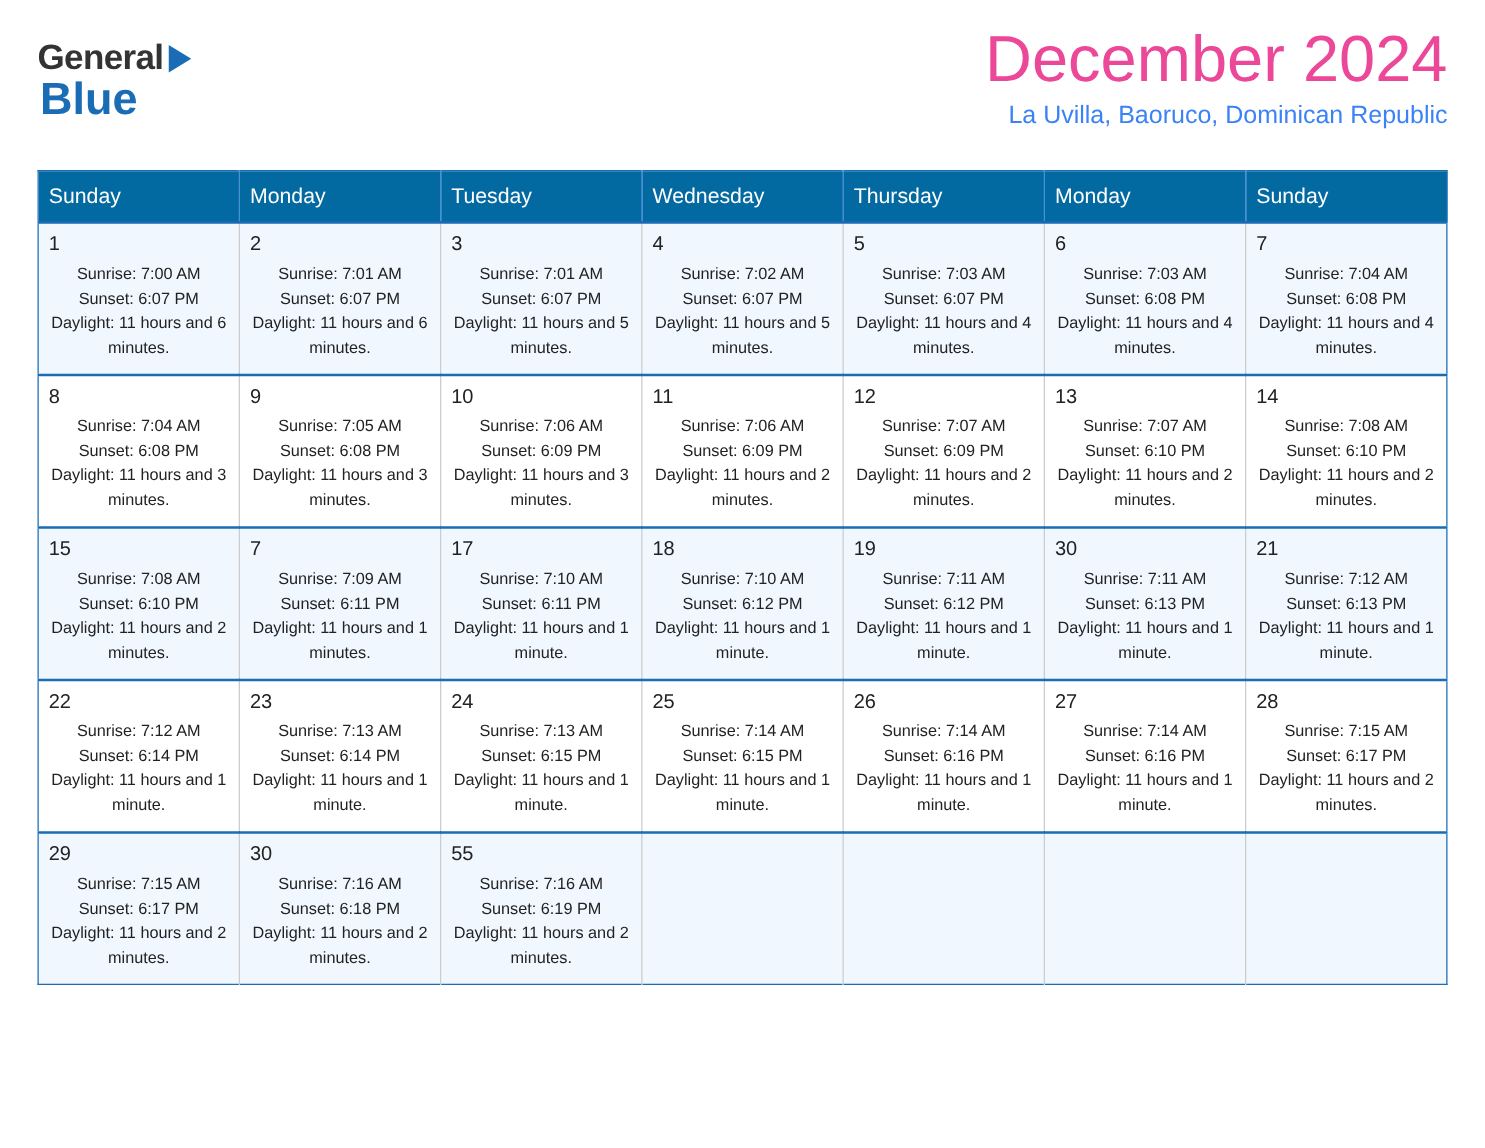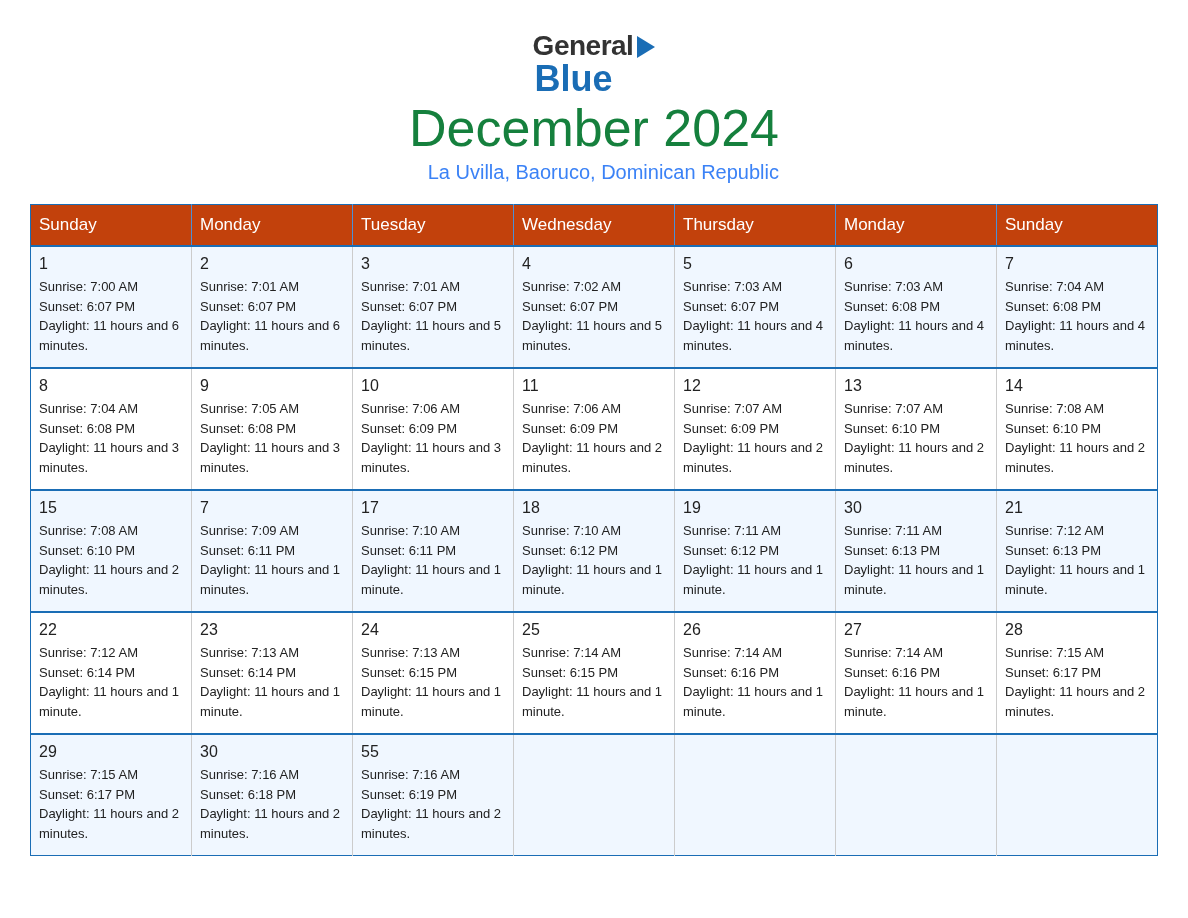--- a/index.html
+++ b/index.html
@@ -6,23 +6,22 @@
     body {
       font-family: Arial, sans-serif;
       background: #fff;
       padding: 20px 30px;
       width: 1188px;
       min-height: 918px;
     }
     .header {
       display: flex;
       justify-content: space-between;
-      align-items: center;
-      margin-bottom: 20px;
-      flex-direction: column;
+      align-items: flex-start;
+      margin-bottom: 32px;
     }
     .logo {
       display: flex;
       flex-direction: column;
       align-items: flex-start;
       margin-top: 10px;
     }
     .logo-top {
       display: flex;
       align-items: center;
@@ -48,35 +47,35 @@
       color: #1a6db5;
       margin-top: -4px;
       margin-left: 2px;
     }
     .title-block {
       text-align: right;
     }
     .month-title {
       font-size: 52px;
       font-weight: normal;
-      color: #15803d;
+      color: #ec4899;
       line-height: 1.1;
     }
     .location {
       font-size: 20px;
       color: #3b82f6;
       margin-top: 4px;
     }
     table {
       width: 100%;
       border-collapse: collapse;
       border: 1px solid #1a6db5;
     }
     thead tr {
-      background-color: #c2410c;
+      background-color: #0369a1;
     }
     thead th {
       color: #fff;
       font-size: 17px;
       font-weight: normal;
       padding: 10px 8px;
       text-align: left;
       border-right: 1px solid #4a90d9;
     }
     thead th:last-child {
@@ -100,20 +99,21 @@
     .day-num {
       font-size: 16px;
       font-weight: normal;
       display: block;
       margin-bottom: 4px;
     }
     .day-info {
       font-size: 13px;
       line-height: 1.5;
       color: #222;
+      text-align: center;
     }
     tbody tr:nth-child(odd) td {
       background-color: #f0f7ff;
     }
     tbody tr:nth-child(even) td {
       background-color: #fff;
     }
   </style>
 </head>
 <body>

